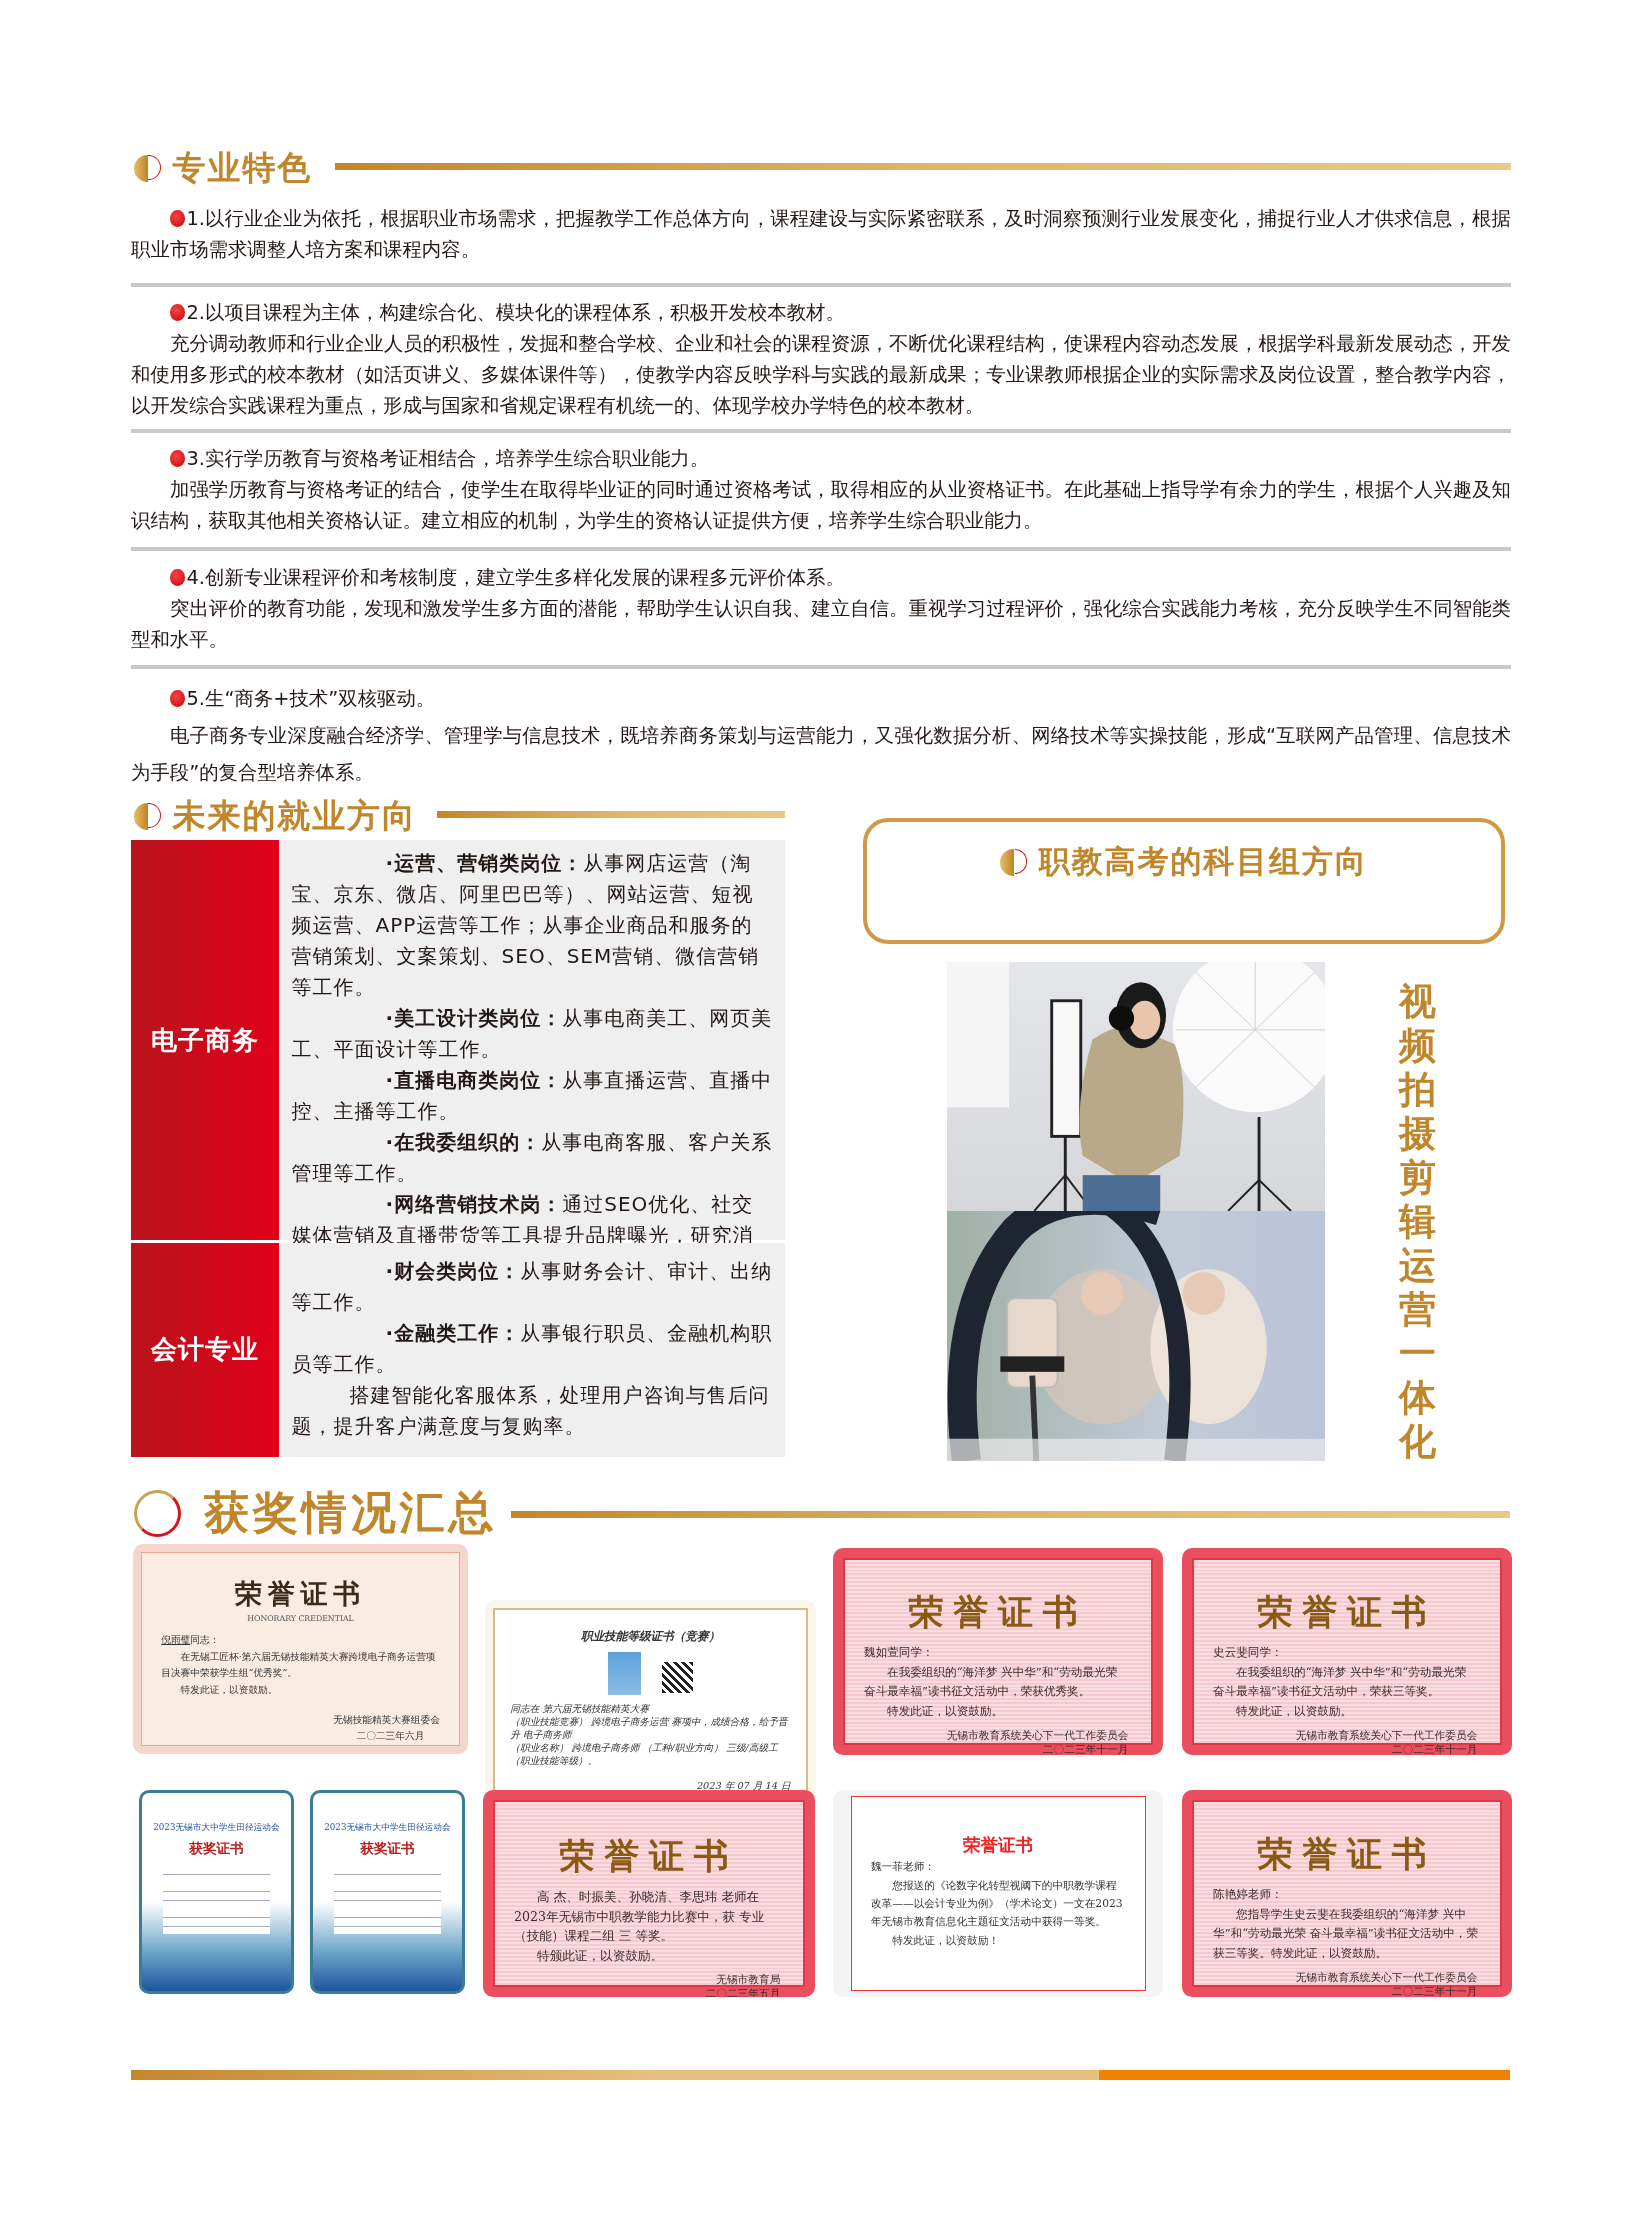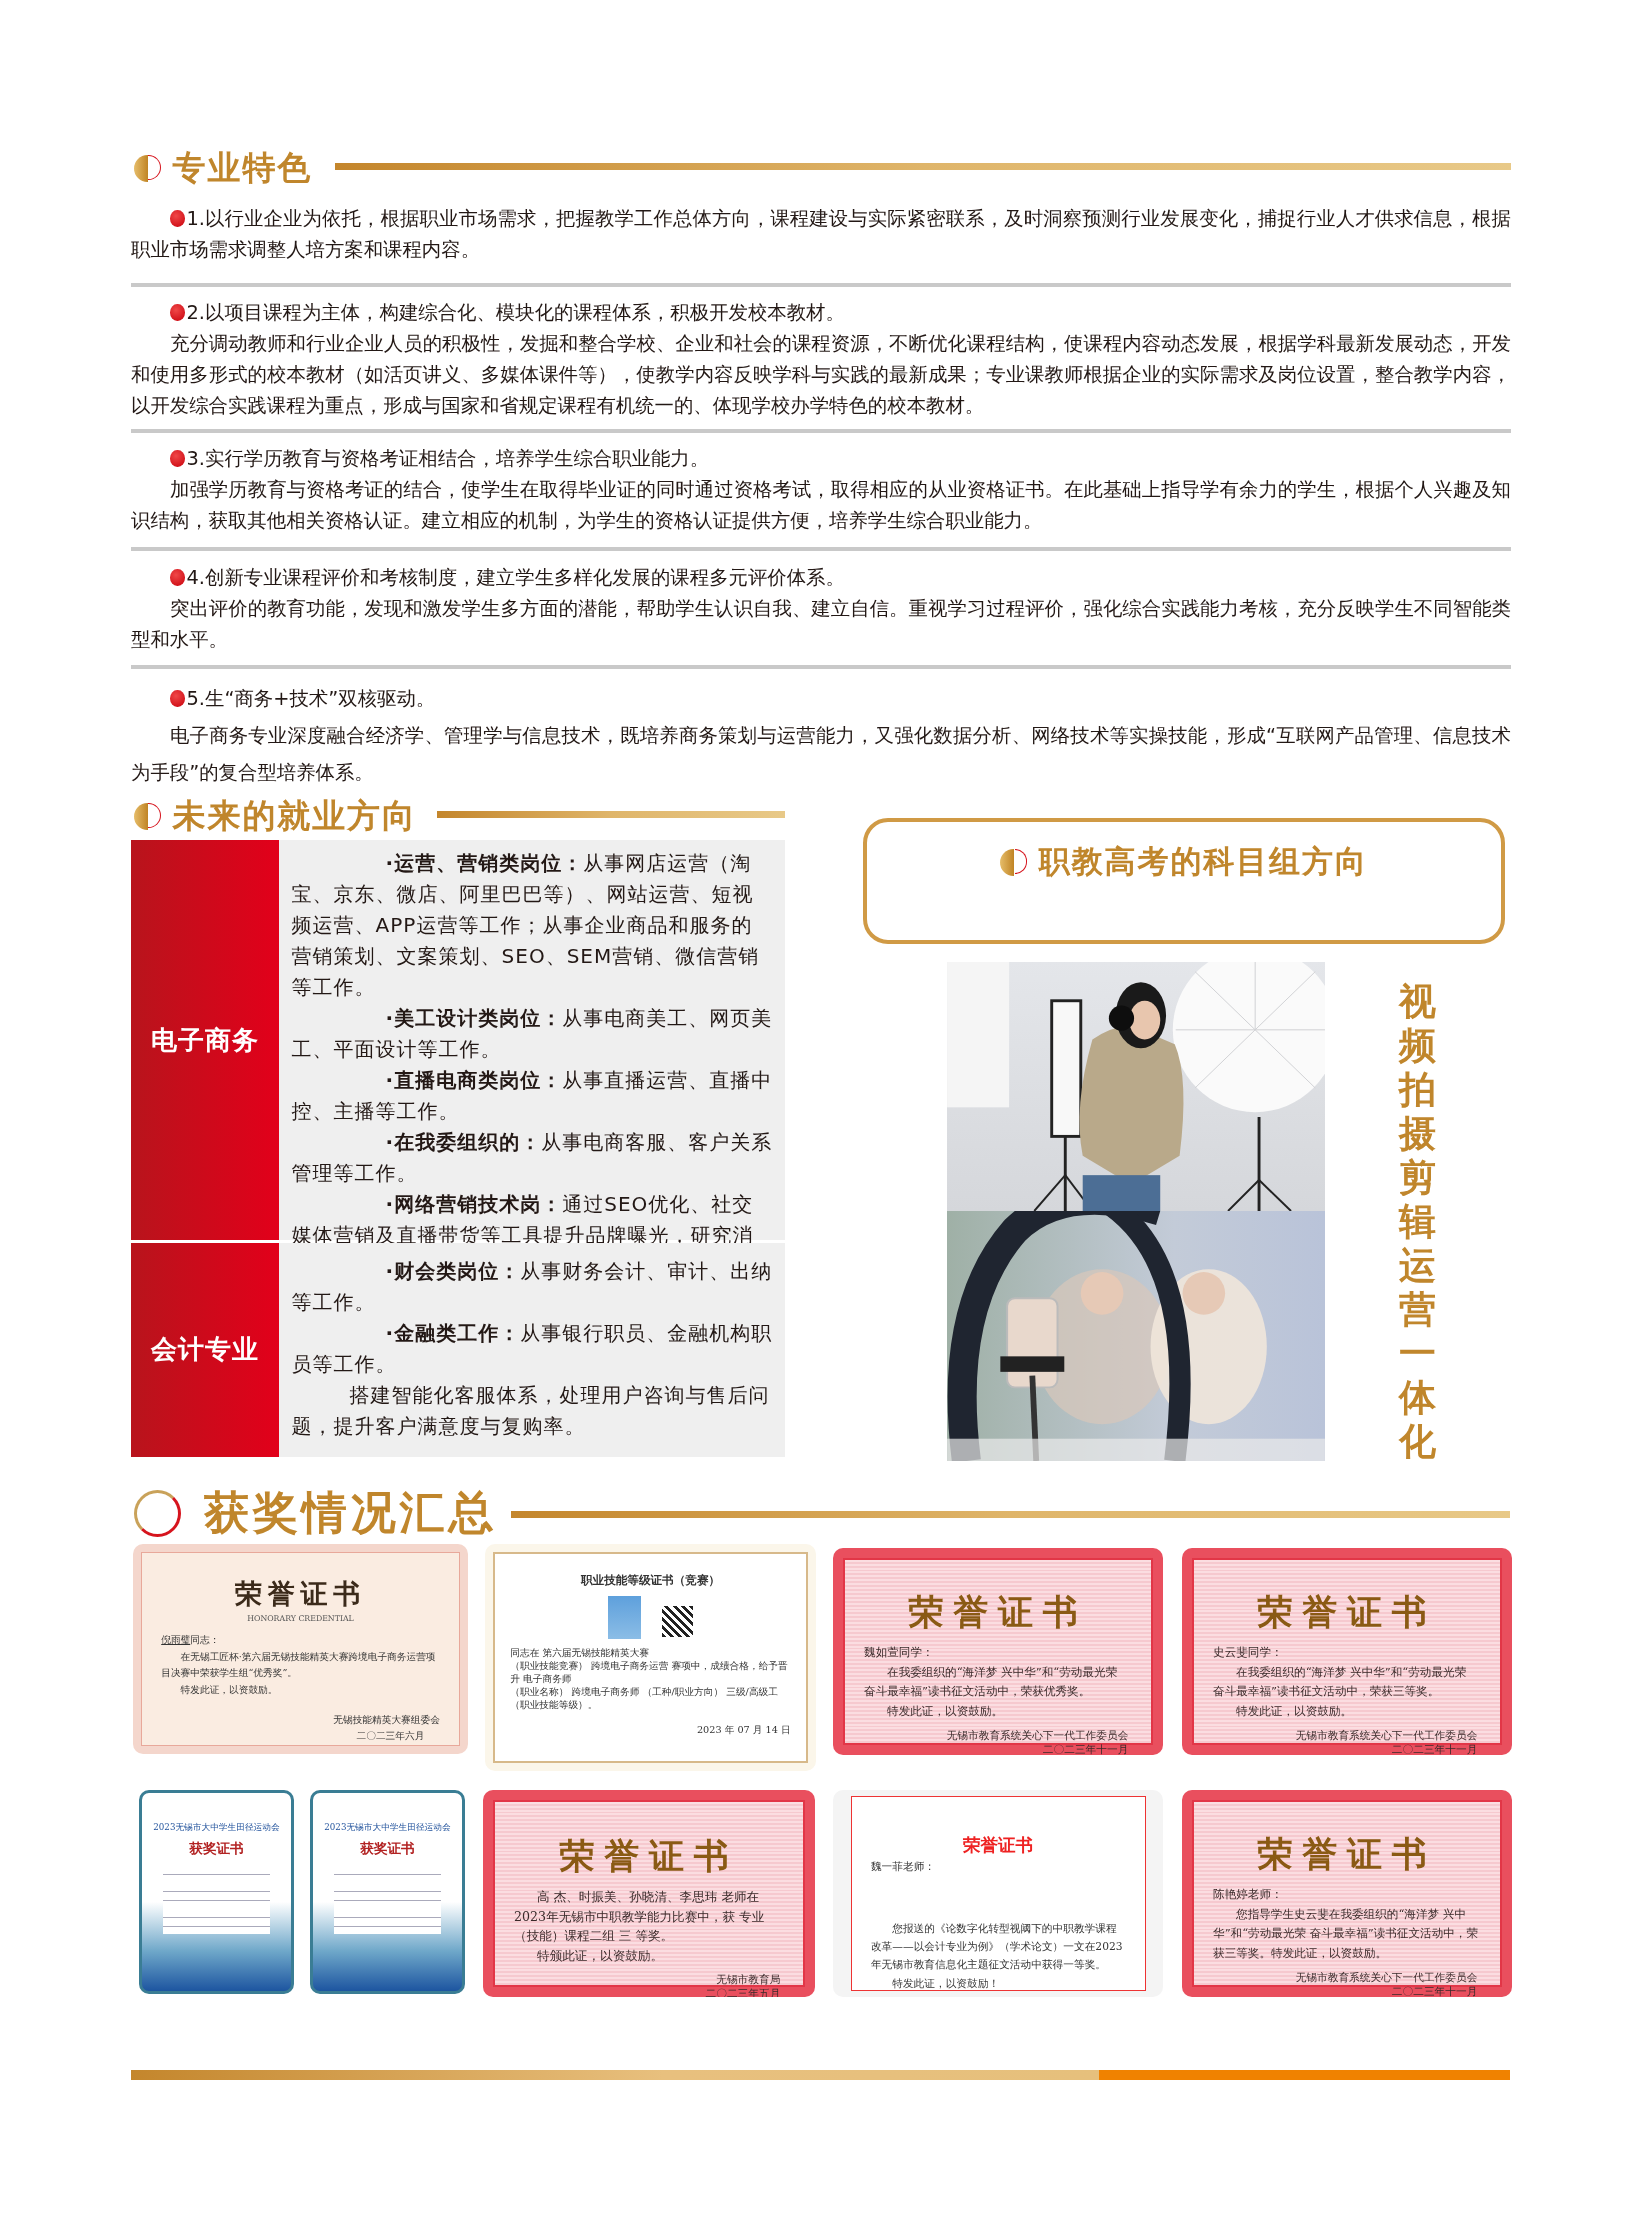--- a/index.html
+++ b/index.html
@@ -178,21 +178,21 @@
     <div style="font-size:7.8px;color:#555;margin-top:1.9px;">HONORARY CREDENTIAL</div>
     <div style="font-size:9.7px;line-height:16.5px;color:#333;padding:9.7px 19.4px 0;width:100%;box-sizing:border-box;">
       <div><u>倪雨璧</u><span>同志：</span></div>
       <div style="text-indent:19.4px;">在无锡工匠杯·第六届无锡技能精英大赛跨境电子商务运营项目决赛中荣获学生组“优秀奖”。</div>
       <div style="text-indent:19.4px;">特发此证，以资鼓励。</div>
       <div style="text-align:right;margin-top:13.6px;">无锡技能精英大赛组委会</div>
       <div style="text-align:right;padding-right:15.5px;">二〇二三年六月</div>
     </div>
   </div>
 </div>
-<div class="cert cert-white" style="left:485px;top:1544px;width:331px;height:227px;">
+<div class="cert cert-white" style="left:485px;top:1600px;width:331px;height:227px;font-style:italic;">
   <div class="in">
     <div style="text-align:center;font-weight:bold;font-size:11.6px;">职业技能等级证书（竞赛）</div>
     <div style="display:flex;justify-content:center;gap:21.3px;margin:7.8px 0;">
       <div style="width:33px;height:43px;background:linear-gradient(180deg,#5ea0dc,#8bbde6);"></div>
       <div style="width:31px;height:31px;margin-top:9.7px;background:repeating-linear-gradient(45deg,#222 0 2.9px,#fff 2.9px 5.8px);"></div>
     </div>
     <div>同志在 第六届无锡技能精英大赛</div>
     <div>（职业技能竞赛） 跨境电子商务运营 赛项中，成绩合格，给予晋升 电子商务师</div>
     <div>（职业名称） 跨境电子商务师 （工种/职业方向） 三级/高级工 （职业技能等级）。</div>
     <div style="text-align:right;margin-top:12px;">2023 年 07 月 14 日</div>
@@ -241,21 +241,21 @@
         <div style="text-indent:23px;">特颁此证，以资鼓励。</div>
       </div>
     <div class="org">无锡市教育局</div>
     <div class="org">二〇二三年五月</div>
   </div>
 </div>
 <div class="cert cert-whitered" style="left:833px;top:1790px;width:330px;height:207px;">
   <div class="in">
     <div style="text-align:center;color:#e22;font-weight:bold;font-size:17.5px;margin-bottom:3.9px;">荣誉证书</div>
     <div>魏一菲老师：</div>
-    <div style="text-indent:21.3px;margin-top:43px;">您报送的《论数字化转型视阈下的中职教学课程改革——以会计专业为例》（学术论文）一文在2023年无锡市教育信息化主题征文活动中获得一等奖。</div>
+    <div style="text-indent:21.3px;">您报送的《论数字化转型视阈下的中职教学课程改革——以会计专业为例》（学术论文）一文在2023年无锡市教育信息化主题征文活动中获得一等奖。</div>
     <div style="text-indent:21.3px;">特发此证，以资鼓励！</div>
   </div>
 </div>
 <div class="cert cert-red" style="left:1182px;top:1790px;width:330px;height:207px;">
   <div class="in">
     <div class="ttl">荣誉证书</div>
     <div class="bd">
         <div>陈艳婷老师：</div>
         <div style="text-indent:23px;">您指导学生史云斐在我委组织的“海洋梦 兴中华”和“劳动最光荣 奋斗最幸福”读书征文活动中，荣获三等奖。特发此证，以资鼓励。</div>
       </div>

